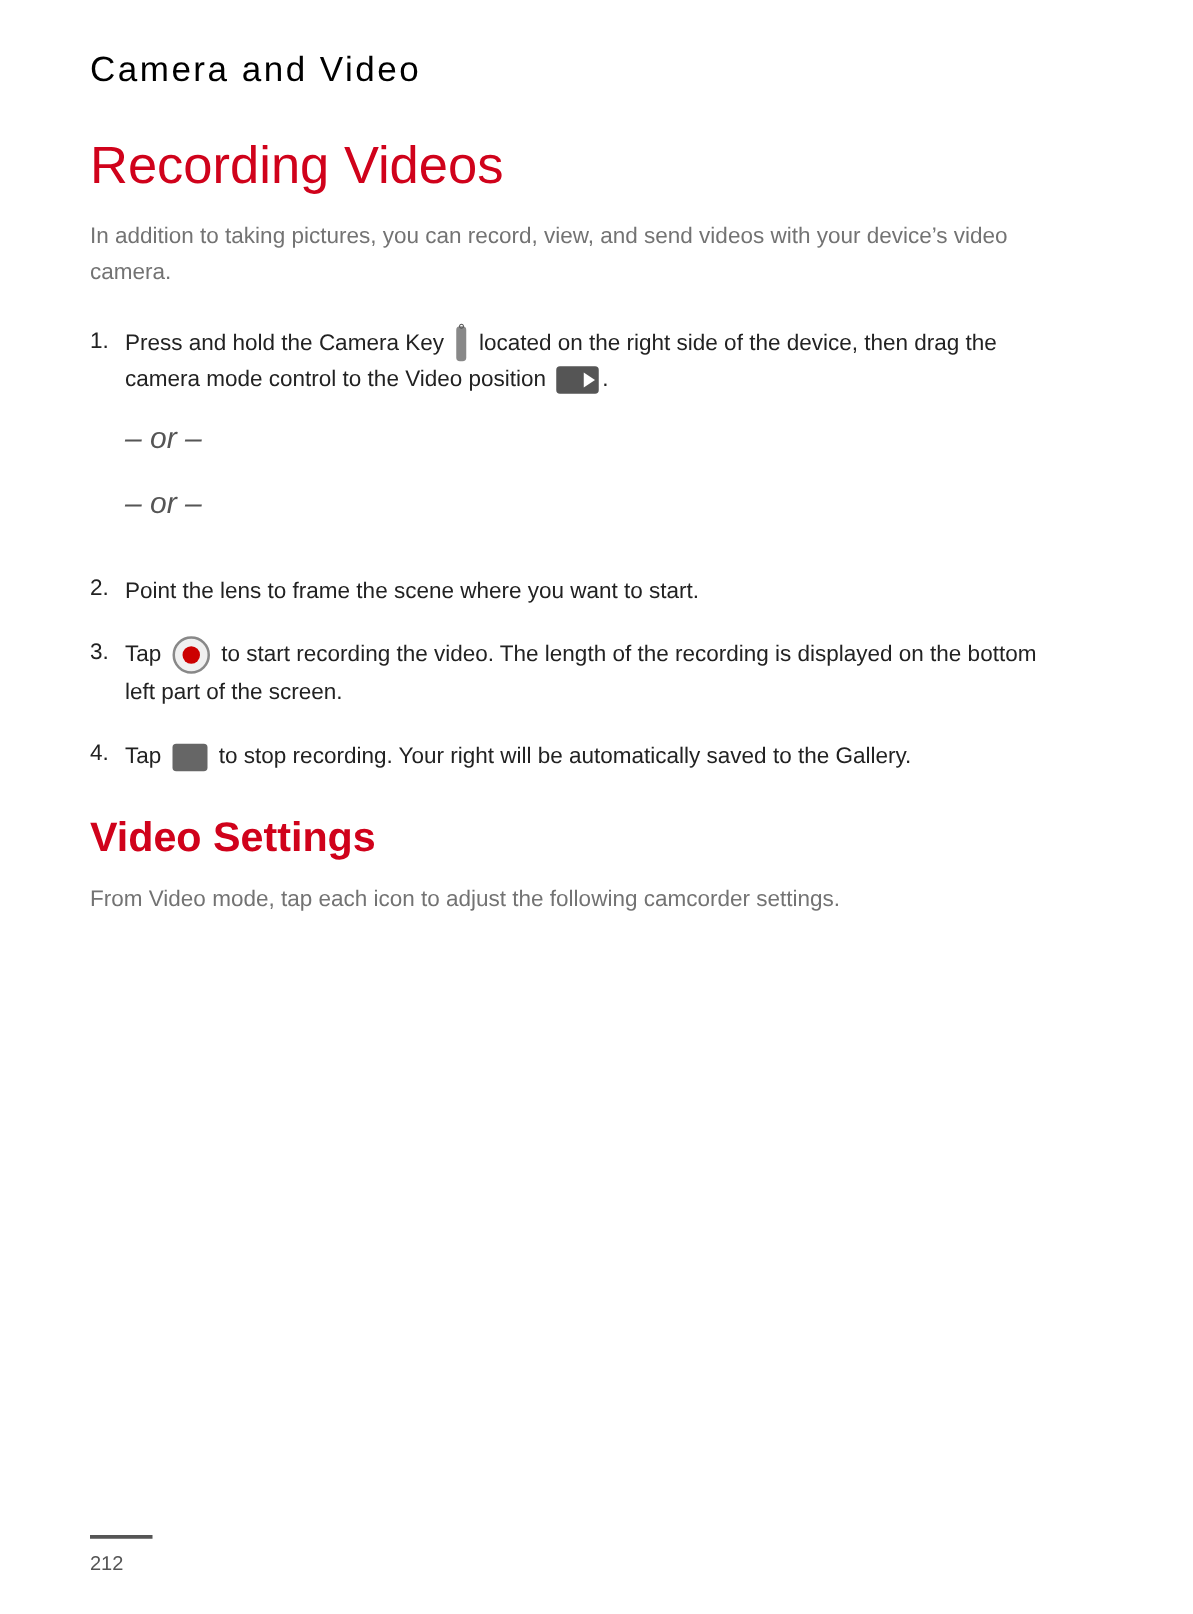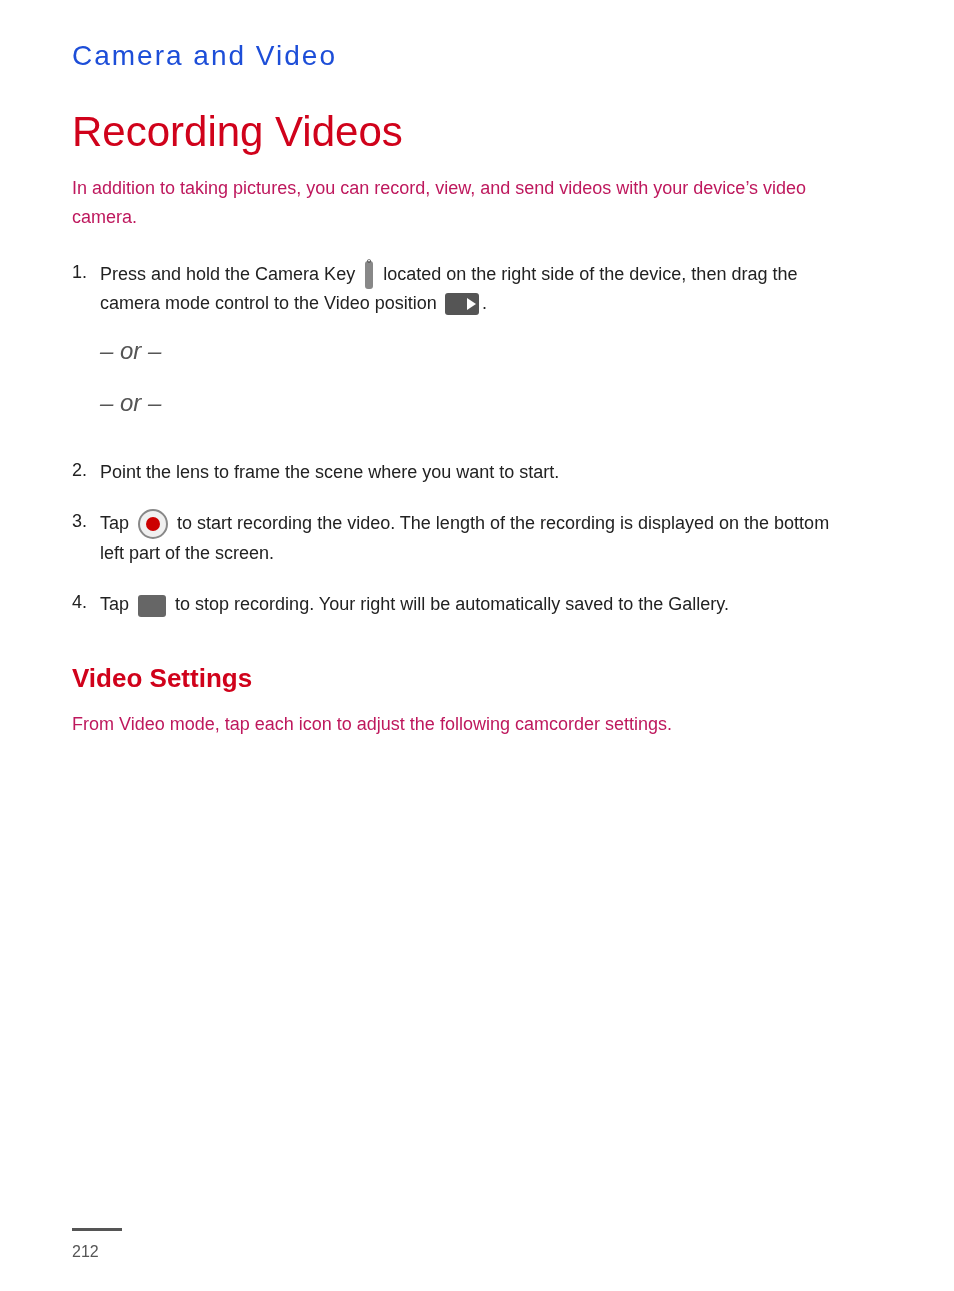--- a/index.html
+++ b/index.html
@@ -8,38 +8,38 @@
       font-family: Arial, sans-serif;
       font-size: 18px;
       color: #222;
       width: 954px;
       min-height: 1291px;
       padding: 40px 72px 40px 72px;
     }
 
     .page-header {
       font-size: 28px;
-      color: #1d4ed8;
+      color: #000000;
       font-weight: 300;
       letter-spacing: 2px;
       margin-bottom: 36px;
       padding-bottom: 0;
     }
 
     .section-title {
       font-size: 42px;
       font-weight: normal;
       color: #d0021b;
       margin-bottom: 18px;
     }
 
     .intro-text {
       font-size: 18px;
       line-height: 1.6;
-      color: #be185d;
+      color: #737373;
       margin-bottom: 28px;
       max-width: 780px;
     }
 
     .step-list {
       list-style: none;
       padding: 0;
       margin: 0;
     }
 
@@ -200,24 +200,24 @@
       border-radius: 3px;
       vertical-align: middle;
       margin: 0 4px;
     }
 
     .bold-text {
       font-weight: bold;
     }
 
     .section-title-2 {
-      font-size: 26px;
+      font-size: 33px;
       font-weight: bold;
       color: #d0021b;
-      margin-top: 44px;
+      margin-top: 32px;
       margin-bottom: 16px;
     }
 
     .page-number {
       position: absolute;
       bottom: 30px;
       left: 72px;
       font-size: 16px;
       color: #555;
       margin-top: 31px;

